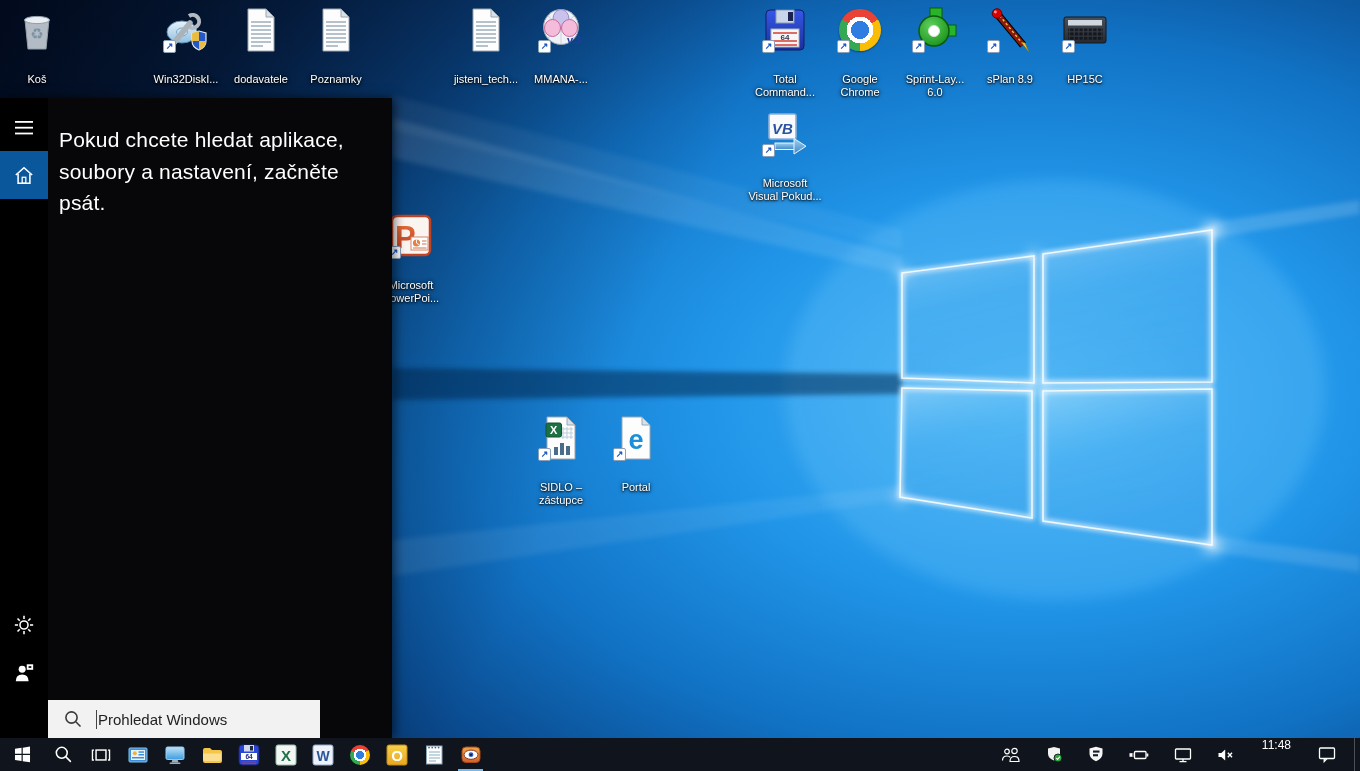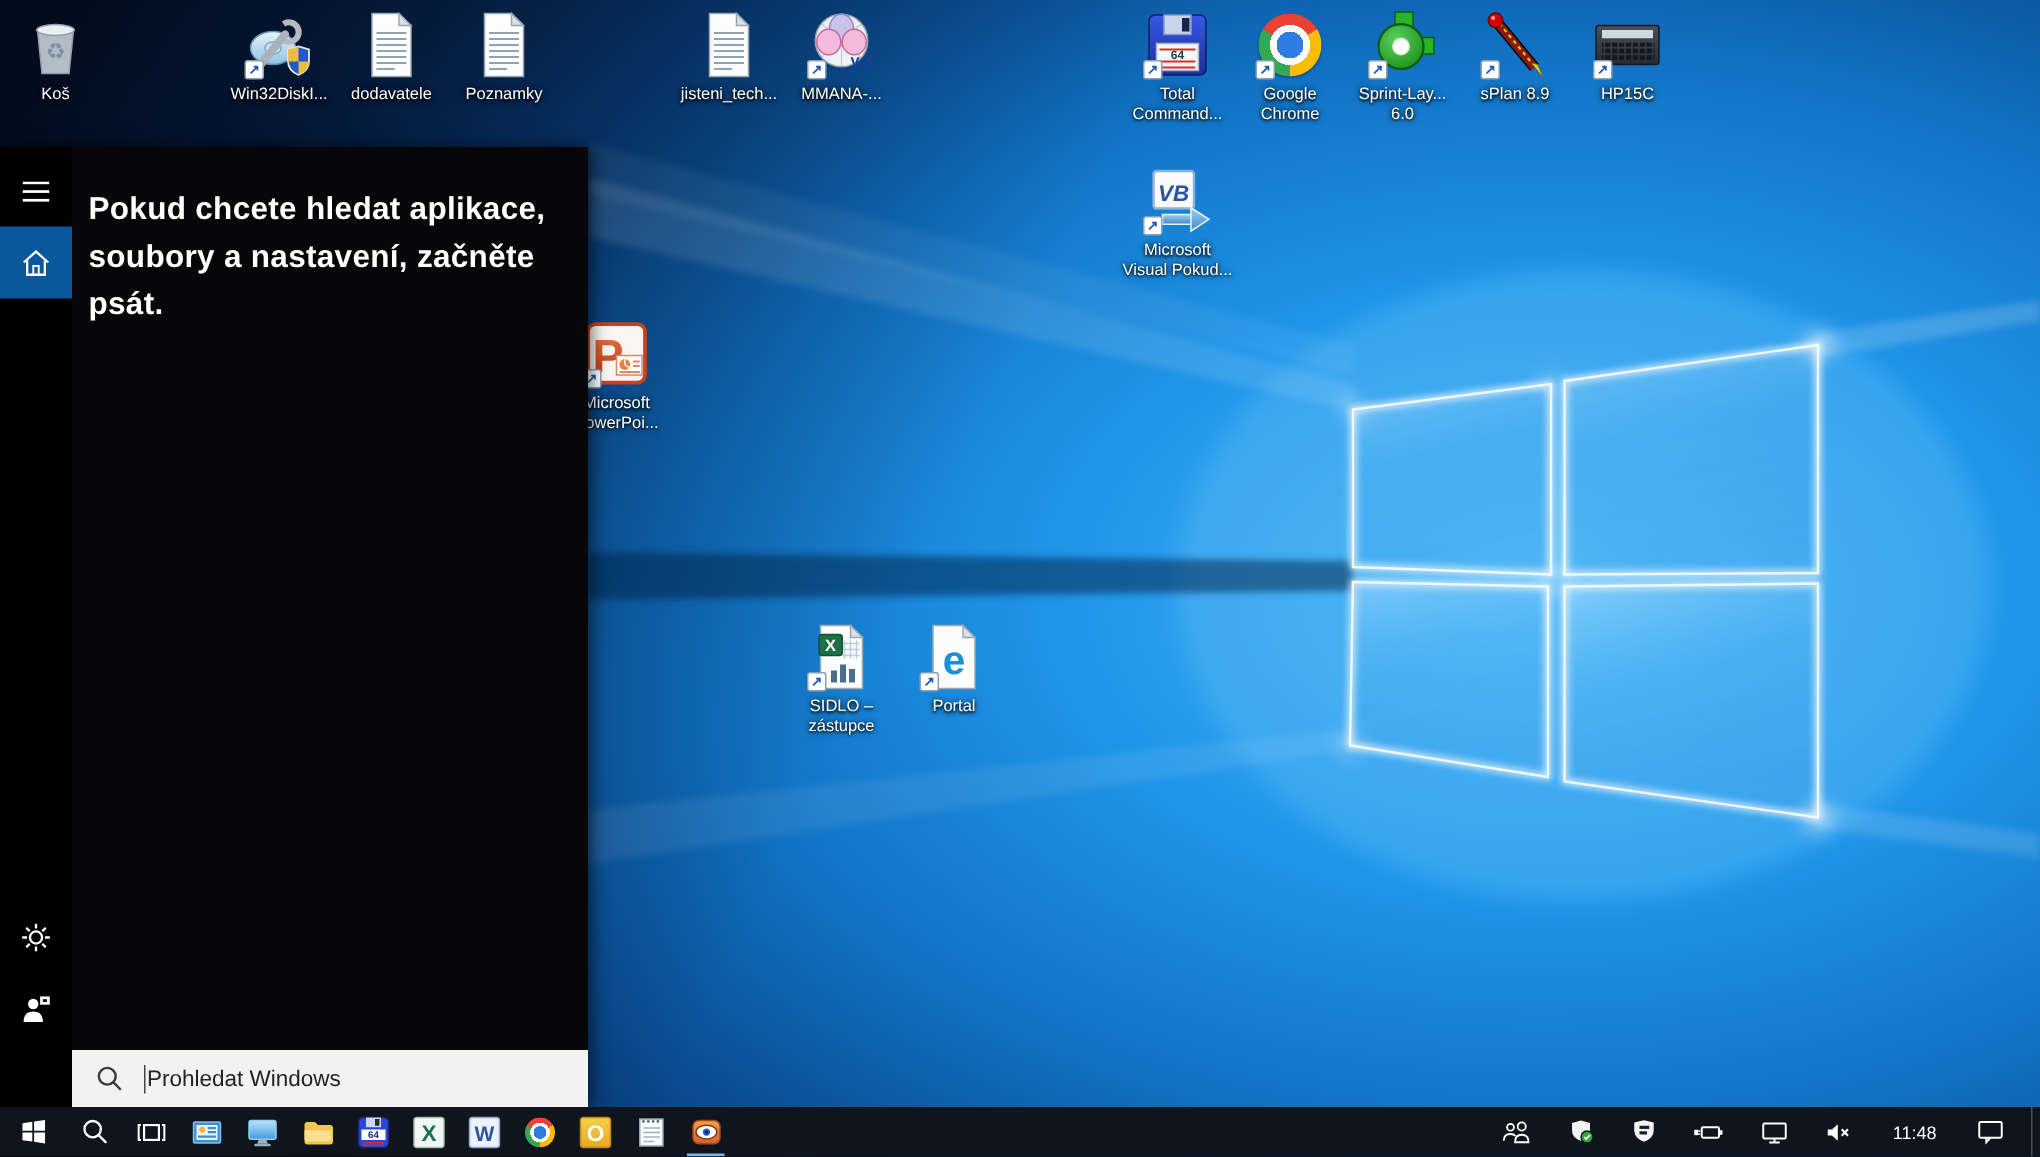--- a/index.html
+++ b/index.html
@@ -11,21 +11,21 @@
       radial-gradient(1150px 720px at 1030px 395px,
         #46b4f5 0%, #2196e9 28%, #1172c4 50%, #0a4a8e 68%, #062c5c 84%, #041c3d 100%);
   }
   .wall { position:absolute; inset:0; z-index:0; pointer-events:none; }
 
   
   .dicon { position:absolute; width:76px; display:flex; flex-direction:column;
     align-items:center; z-index:10; cursor:default; }
   .dicon .ig { width:48px; height:48px; position:relative; display:flex;
     align-items:center; justify-content:center; }
-  .dicon .lbl { margin-top:3px; font-size:11px; line-height:13px; color:#fff;
+  .dicon .lbl { margin-top:19px; font-size:11px; line-height:13px; color:#fff;
     text-align:center; text-shadow:0 1px 2px #000, 0 0 4px rgba(0,0,0,.9); }
   .dicon .lbl span { display:block; }
   .sc { position:absolute; left:1px; bottom:1px; width:13px; height:13px;
     background:#fff; border:1px solid #8aa0b8; border-radius:2px;
     display:flex; align-items:center; justify-content:center;
     font-size:9px; font-weight:bold; color:#1a56c4; line-height:1; }
   .chromeball { width:42px; height:42px; border-radius:50%;
     background:
       radial-gradient(circle at 50% 50%, #2f7de1 0 9px, #fff 9px 13.5px, rgba(0,0,0,0) 13.5px),
       conic-gradient(#ea4335 0 60deg, #fbbc05 60deg 180deg, #34a853 180deg 300deg, #ea4335 300deg 360deg);
@@ -36,36 +36,36 @@
       conic-gradient(#ea4335 0 60deg, #fbbc05 60deg 180deg, #34a853 180deg 300deg, #ea4335 300deg 360deg); }
 
   
   .search-panel { position:absolute; left:0; top:98px; width:392px; height:640px;
     background:#070709; z-index:30; box-shadow:3px 0 10px rgba(0,0,0,.55); }
   .side { position:absolute; left:0; top:0; width:48px; height:100%; background:#000; }
   .side-item { position:absolute; left:0; width:48px; height:48px; display:flex;
     align-items:center; justify-content:center; cursor:pointer; }
   .side-item.active { background:#0b579c; }
   .hint { position:absolute; left:59px; top:26px; width:318px; color:#fff;
-    font-size:21px; font-weight:700; line-height:31.5px; letter-spacing:.2px; }
-  .search-box { position:absolute; left:48px; bottom:0; width:344px; height:38px;
+    font-size:21px; font-weight:400; line-height:31.5px; letter-spacing:.2px; }
+  .search-box { position:absolute; left:48px; bottom:0; width:272px; height:38px;
     background:#f2f2f2; display:flex; align-items:center; padding-left:16px; }
   .search-box .caret { width:1px; height:19px; background:#444; margin:0 1px 0 14px; }
   .search-box input { border:none; outline:none; background:transparent; flex:1;
     font-family:"Liberation Sans", sans-serif; font-size:15px; color:#1b1b1b; padding-right:8px; }
   .search-box input::placeholder { color:#222; opacity:1; }
 
   
   .taskbar { position:absolute; left:0; bottom:0; width:1360px; height:33px;
     background:#10141d; z-index:40; display:flex; align-items:stretch; }
   .tb-btn { width:37px; display:flex; align-items:center; justify-content:center;
     position:relative; cursor:pointer; }
   .tb-btn.start { width:45px; }
   .runline { position:absolute; bottom:0; left:6px; width:25px; height:2px; background:#76b9ed; }
-  .tray { margin-left:auto; display:flex; align-items:center; height:100%;gap:11px; }
+  .tray { margin-left:auto; display:flex; align-items:flex-start; height:100%;gap:11px; }
   .tray-ic { padding:0 7px; height:100%; display:flex; align-items:center; cursor:pointer; }
   .clock { color:#fff; font-size:12px; padding:0 9px; cursor:pointer; }
   .showdesk { width:6px; height:100%; border-left:1px solid rgba(255,255,255,.25); cursor:pointer; }
 
   svg { display:block; }
 </style>
 </head>
 <body>
 
 <div class="screen">

